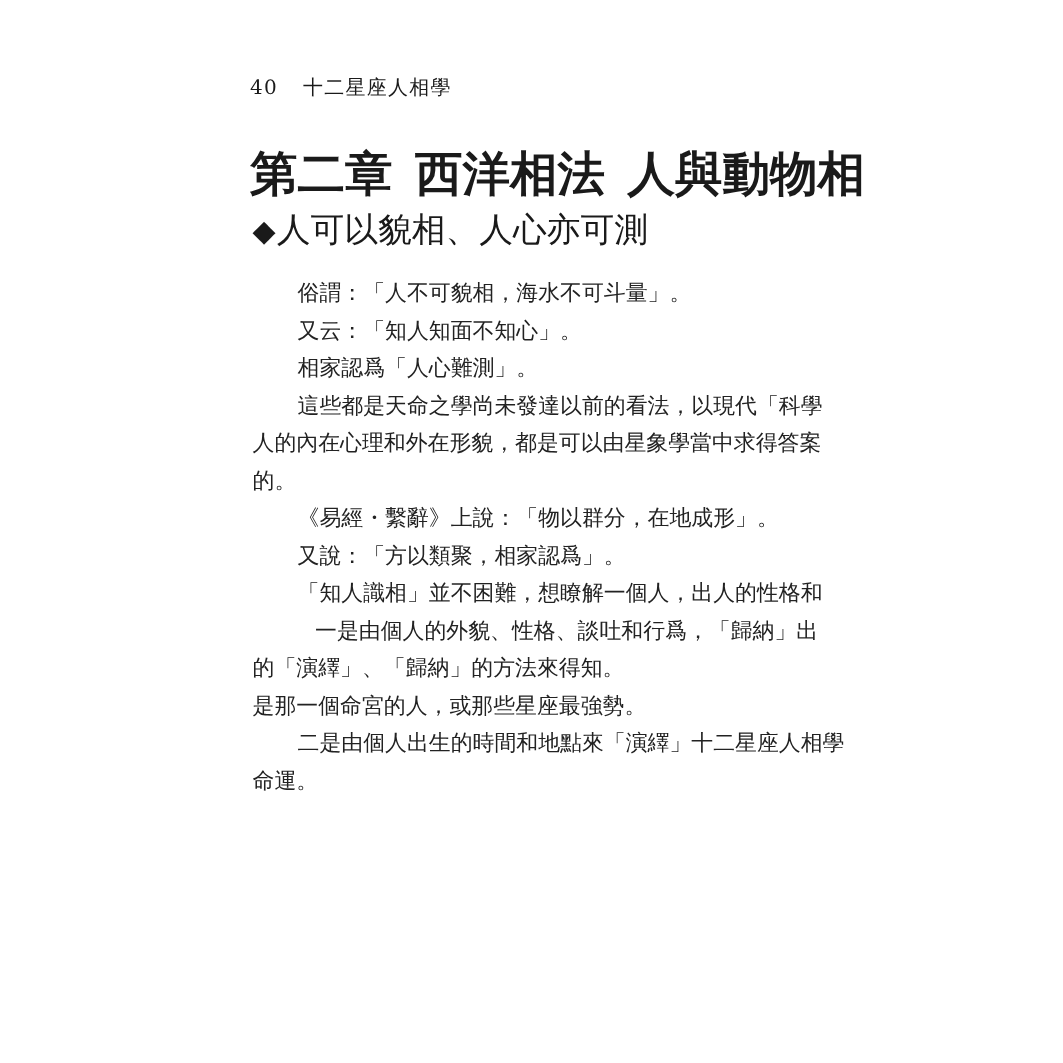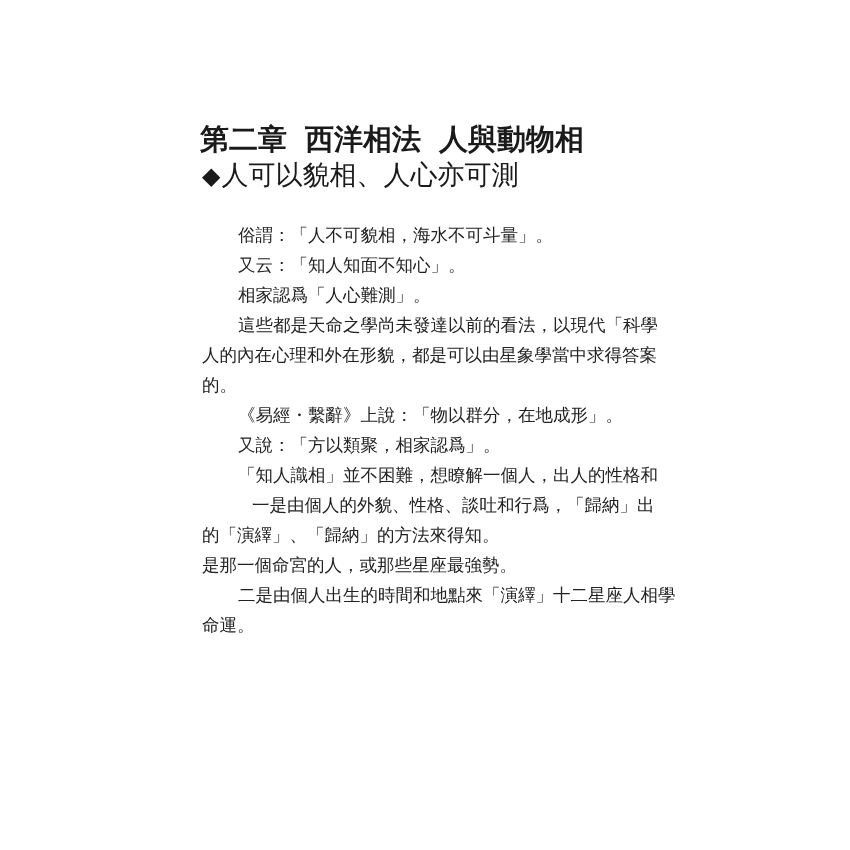--- a/index.html
+++ b/index.html
@@ -30,35 +30,35 @@
       white-space: nowrap;
       font-family: "DejaVu Serif", "Liberation Serif", serif;
     }
     .running-header .page-num {
       margin-right: 14px;
     }
     .chapter-title {
       position: absolute;
       left: 200px;
       top: 116px;
-      font-size: 29px;
+      font-size: 38px;
       line-height: 46px;
       font-weight: bold;
       white-space: nowrap;
       letter-spacing: 0px;
       font-family: "DejaVu Sans", "Liberation Sans", sans-serif;
     }
     .chapter-title .gap {
       display: inline-block;
       width: 18px;
     }
     .section-heading {
       position: absolute;
       left: 202px;
-      top: 158px;
+      top: 168px;
       font-size: 27px;
       line-height: 34px;
       white-space: nowrap;
       font-family: "DejaVu Sans", "Liberation Sans", sans-serif;
     }
     .section-heading .bullet {
       font-size: 24px;
       margin-right: 1px;
     }
     .body-text {
@@ -77,20 +77,24 @@
       height: 30px;
     }
     .indent { padding-left: 36px; }
     .indent-lg { padding-left: 50px; }
   </style>
 </head>
 <body>
 
 <div class="page">
 
+  <div class="running-header">
+    <span class="page-num">40</span>
+    <span>十二星座人相學</span>
+  </div>
 
   <div class="chapter-title">
     <span>第二章</span><span class="gap"></span><span>西洋相法</span><span class="gap"></span><span>人與動物相</span>
   </div>
 
   <div class="section-heading">
     <span class="bullet">◆</span><span>人可以貌相、人心亦可測</span>
   </div>
 
   <div class="body-text">

